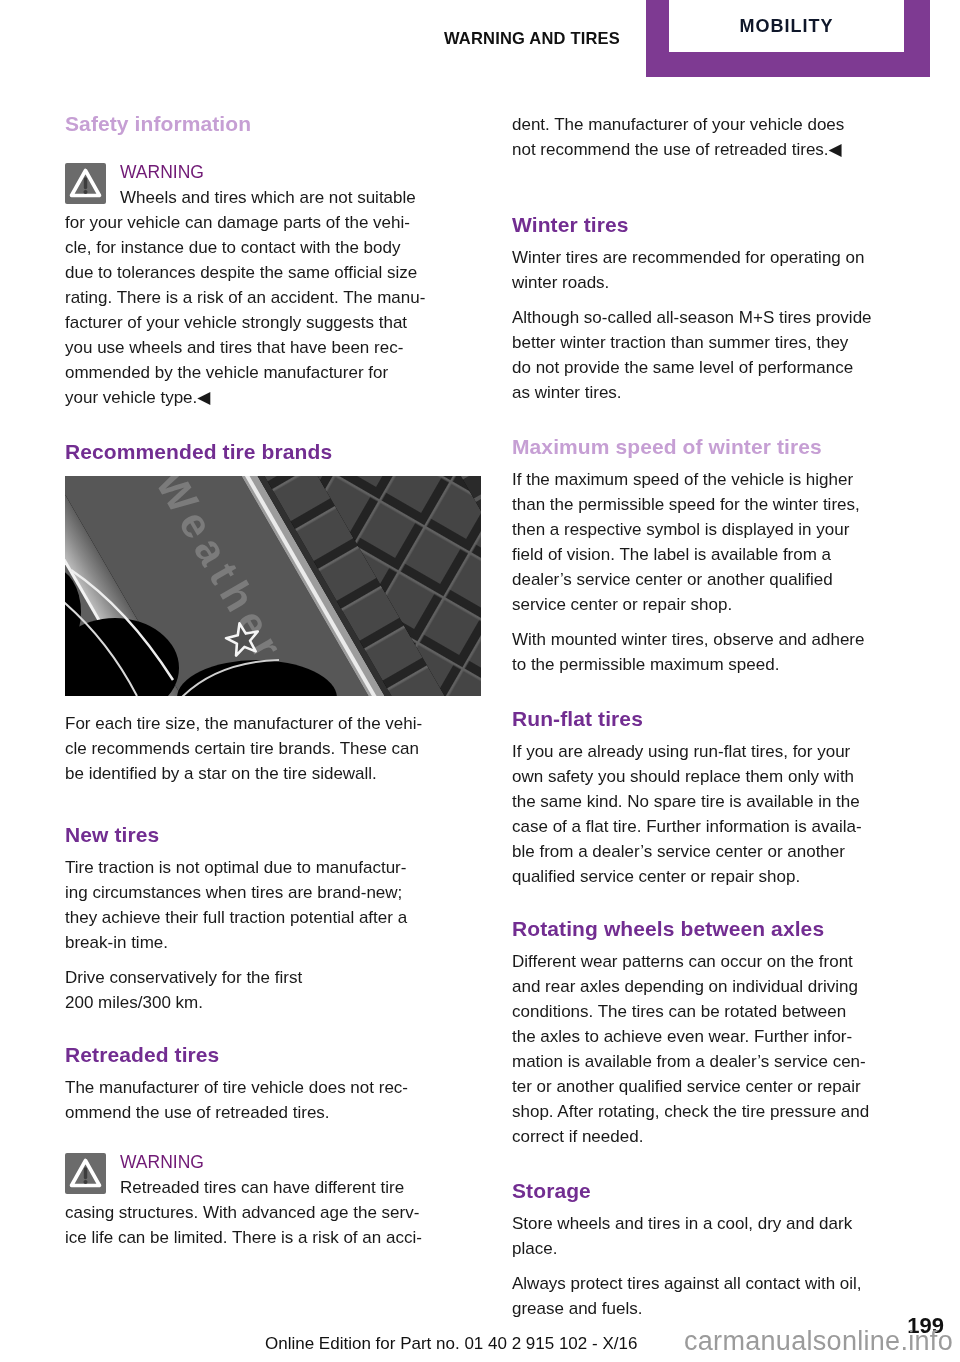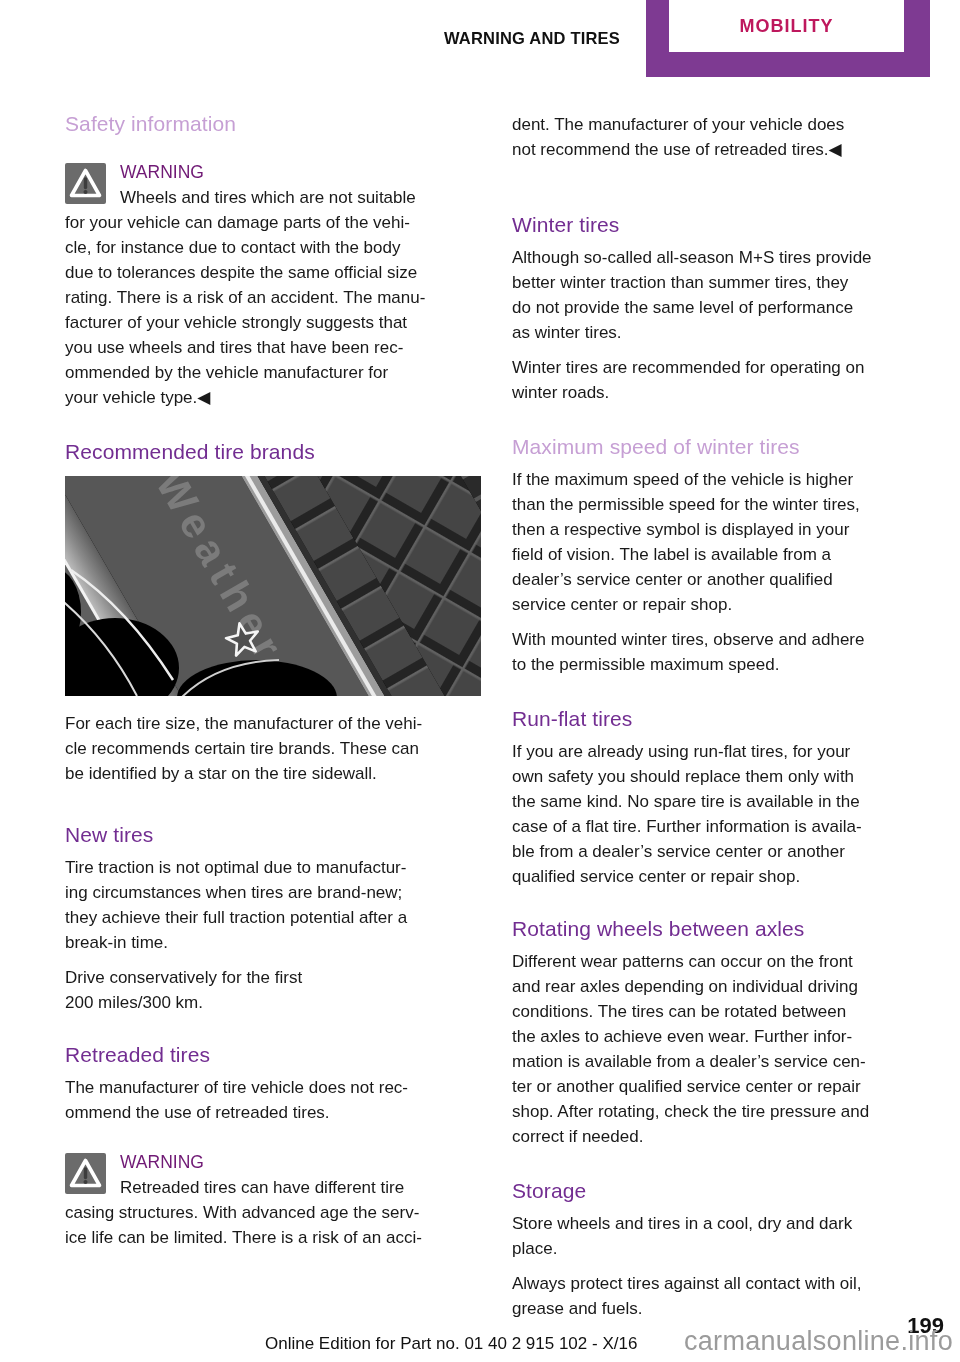--- a/index.html
+++ b/index.html
@@ -13,30 +13,30 @@
     font-size:16.5px;font-weight:bold;color:#111;letter-spacing:.2px;
   }
   .tab{
     position:absolute;left:646px;top:0;width:284px;height:77px;background:#7e3a92;
   }
   .tab-inner{
     position:absolute;left:23px;right:26px;top:0;height:52px;background:#ffffff;
     display:flex;align-items:center;justify-content:center;
   }
   .tab-inner span{
-    font-size:18px;font-weight:bold;color:#be185d;letter-spacing:1px;
+    font-size:18px;font-weight:bold;color:#0f172a;letter-spacing:1px;
   }
   
   .columns{position:absolute;top:112px;left:65px;display:flex;gap:32px;}
   .col{width:415px;}
   .para{
     white-space:pre-line;font-size:17px;line-height:25px;margin:0 0 10px 0;color:#191919;
   }
   h2{
-    font-size:21px;line-height:23px;font-weight:normal;margin:30px 0 9px 0;color:#722d91;
+    font-size:21px;line-height:23px;font-weight:bold;margin:30px 0 9px 0;color:#722d91;
     letter-spacing:.1px;
   }
   h2.lilac{color:#c69fd4;}
   h2.first{margin-top:0;}
   h2.mt-lg{margin-top:37px;}
   h2.mt-md{margin-top:28px;}
   h2.mt-w{margin-top:51px;}
   
   .warn{margin:14px 0 10px 0;}
   .warn .w-icon{
@@ -189,26 +189,26 @@
     </div>
 
   </div>
 
   <div class="col">
 
     <div class="para">dent. The manufacturer of your vehicle does
 not recommend the use of retreaded tires.◀</div>
 
     <h2 class="mt-w">Winter tires</h2>
+    <div class="para">Winter tires are recommended for operating on
+winter roads.</div>
     <div class="para">Although so-called all-season M+S tires provide
 better winter traction than summer tires, they
 do not provide the same level of performance
 as winter tires.</div>
-    <div class="para">Winter tires are recommended for operating on
-winter roads.</div>
 
     <h2 class="lilac">Maximum speed of winter tires</h2>
     <div class="para">If the maximum speed of the vehicle is higher
 than the permissible speed for the winter tires,
 then a respective symbol is displayed in your
 field of vision. The label is available from a
 dealer’s service center or another qualified
 service center or repair shop.</div>
     <div class="para">With mounted winter tires, observe and adhere
 to the permissible maximum speed.</div>

